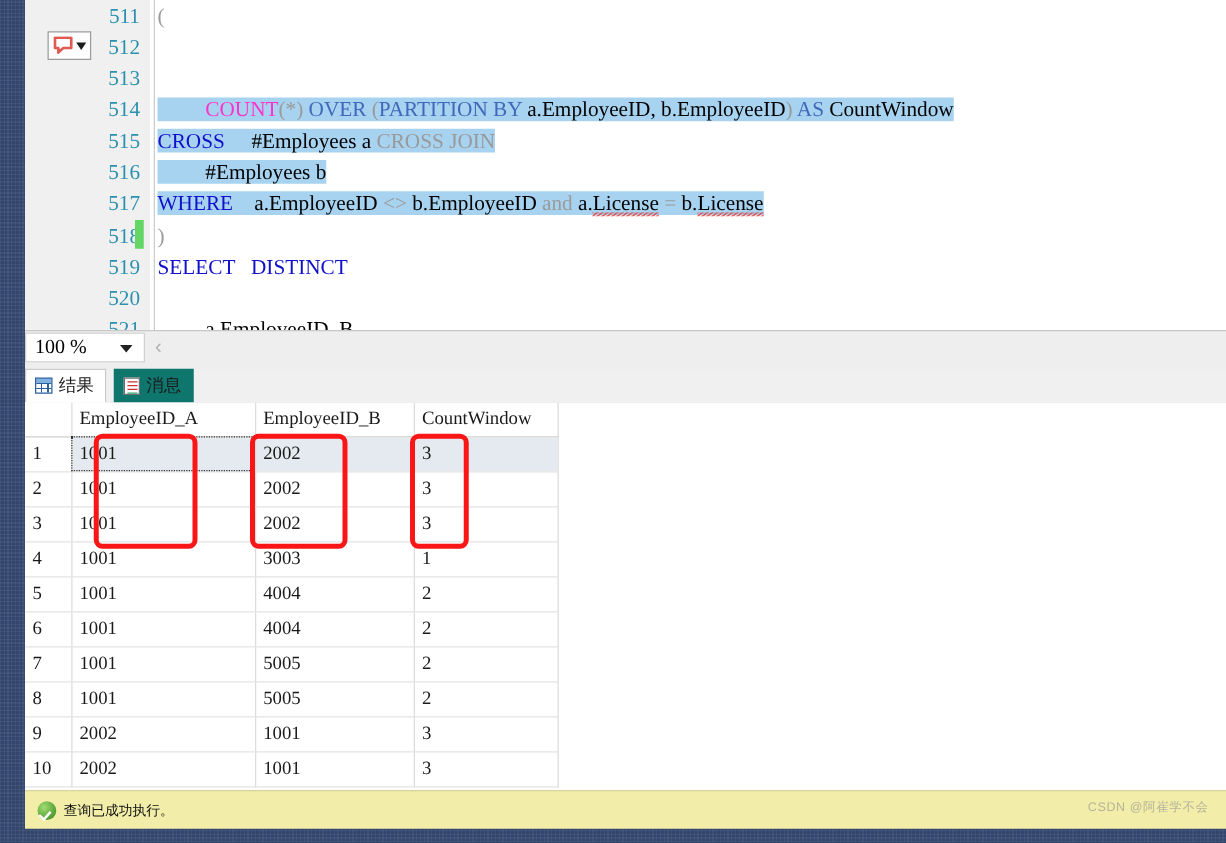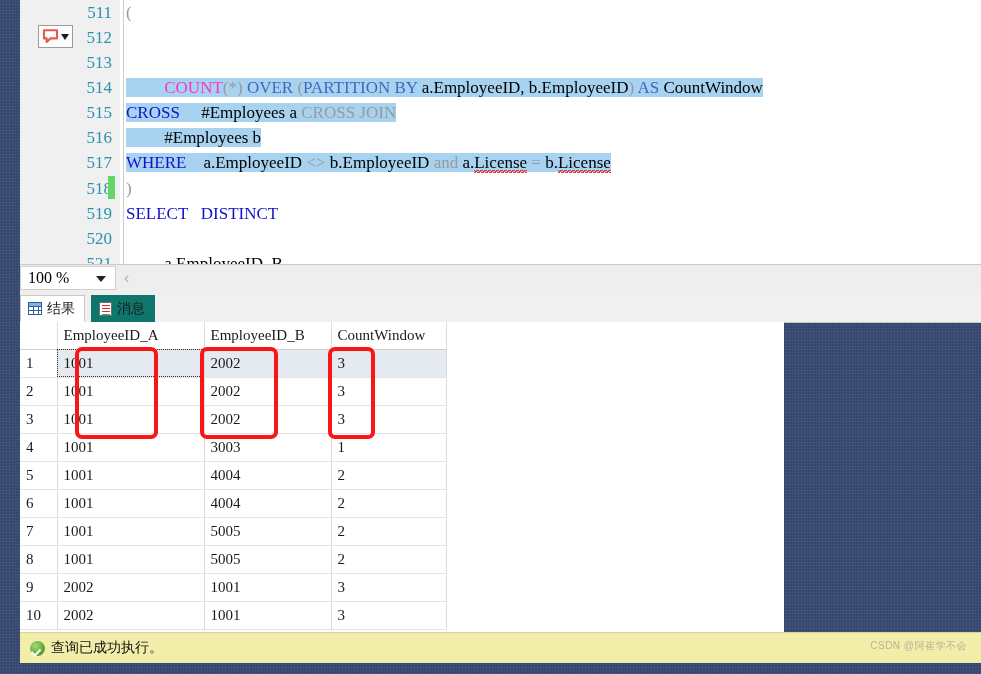--- a/index.html
+++ b/index.html
@@ -170,21 +170,21 @@
   }
   .tab-msg-icon:before {
     content: ""; position: absolute; left: 2px; top: 2px;
     width: 8px; height: 1px; background: #c33;
     box-shadow: 0 3px 0 #c33, 0 6px 0 #c33, 0 9px 0 #3a7;
   }
 
   
   .grid {
     position: absolute; left: 20px; top: 322px;
-    width: 764px; height: 310px;
+    width: 961px; height: 310px;
     background: #ffffff;
     overflow: hidden;
   }
   table.rs {
     border-collapse: collapse;
     font-family: "Liberation Serif", serif;
     font-size: 15px;
     color: #1a1a1a;
     table-layout: fixed;
   }
@@ -248,21 +248,21 @@
     content: "";
     position: absolute; left: 3px; top: 6px;
     width: 4px; height: 7px;
     border: solid #ffffff;
     border-width: 0 2px 2px 0;
     transform: rotate(42deg);
   }
   .status-text {
     margin-left: 6px;
     font-family: "Liberation Sans", sans-serif;
-    font-size: 14px;
+    font-size: 11px;
     color: #111;
   }
   .watermark {
     position: absolute; right: 14px; top: 639px;
     font-family: "Liberation Sans", sans-serif;
     font-size: 10px;
     color: #b8b49a;
     letter-spacing: 0.5px;
   }
 </style>

